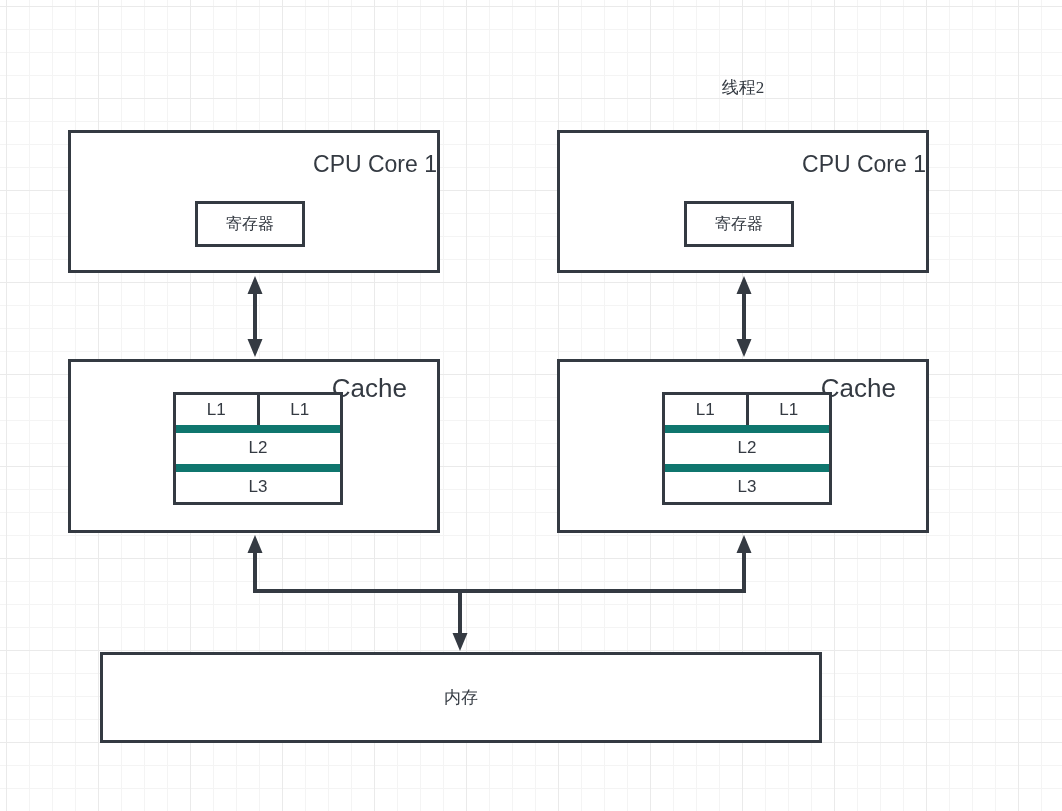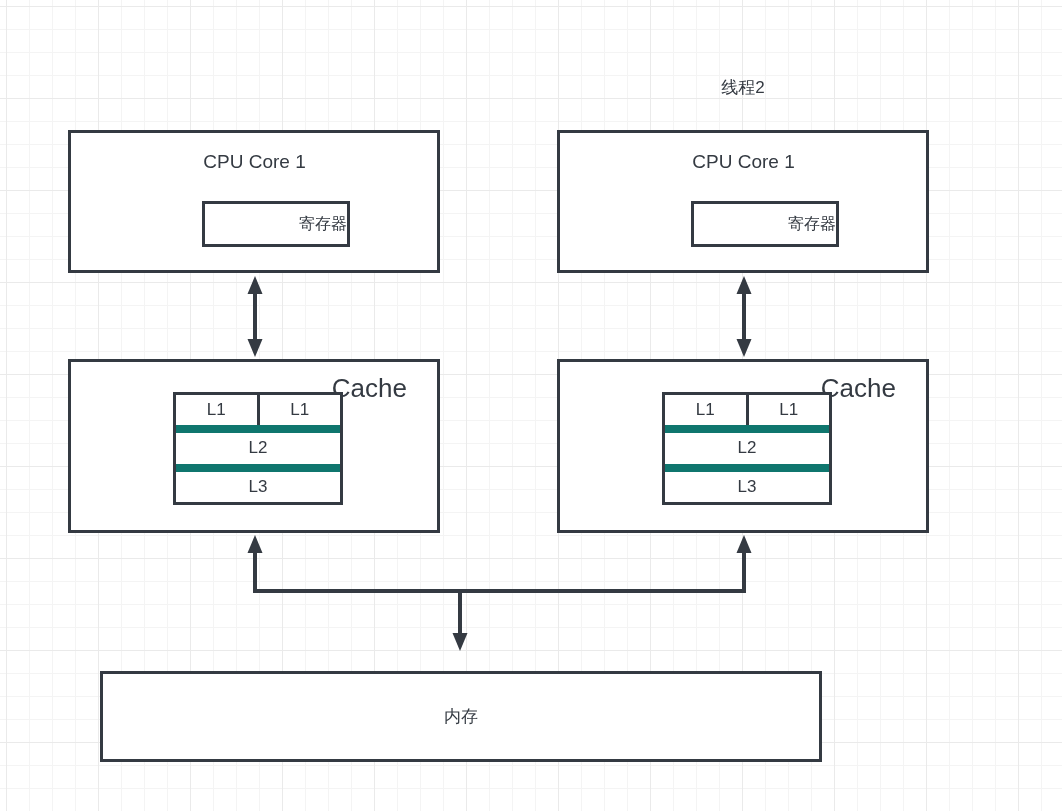--- a/index.html
+++ b/index.html
@@ -22,59 +22,57 @@
   .abs { position: absolute; box-sizing: border-box; }
   .shape {
     border: 3px solid #343a42;
     background: #ffffff;
   }
   .thread-label {
     font-size: 17px; text-align: center; line-height: 20px;
   }
   .cpu-title {
     position: absolute; left: 1px; right: 0; top: 18px;
-    text-align: center; font-size: 19px;
+    text-align: right; font-size: 23px;
   }
   .register-box {
     position: absolute; left: 124px; top: 68px;
-    width: 148px; height: 46px;
+    width: 110px; height: 46px;
     border: 3px solid #343a42; background: #fff; box-sizing: border-box;
-    display: flex; align-items: center; justify-content: flex-end;
+    display: flex; align-items: center; justify-content: center;
     font-size: 16px;
-    margin-left: 7px;
   }
   .cache-title {
     position: absolute; top: 11px; right: 30px; font-size: 26px;
   }
   .cache-table {
     position: absolute; left: 102px; top: 30px;
     width: 170px; height: 113px;
     border: 3px solid #343a42; background: #fff; box-sizing: border-box;
     display: flex; flex-direction: column;
   }
   .ct-row { flex: 1; display: flex; align-items: stretch; }
   .ct-row + .ct-row { border-top: 8px solid #0f766e; }
   .ct-cell {
     flex: 1; display: flex; align-items: center; justify-content: center;
     font-size: 17px;
   }
   .ct-cell + .ct-cell { border-left: 3px solid #343a42; }
   .memory-box {
     display: flex; align-items: center; justify-content: center;
     font-size: 17px;
-    margin-top: 19px;
   }
   .connectors { position: absolute; left: 0; top: 0; pointer-events: none; }
 </style>
 </head>
 <body>
 
 <div class="canvas">
 
-  <div class="abs thread-label" style="left:557px; top:78px; width:372px;">线程2</div>
+  <div class="abs thread-label" style="left:557px; top:78px; width:372px;font-family:Liberation Serif, serif;">线程2</div>
 
   <div class="abs shape" style="left:68px; top:130px; width:372px; height:143px;">
     <div class="cpu-title">CPU Core 1</div>
     <div class="register-box">
       <span>寄存器</span>
     </div>
   </div>
 
   <div class="abs shape" style="left:557px; top:130px; width:372px; height:143px;">
     <div class="cpu-title">CPU Core 1</div>

